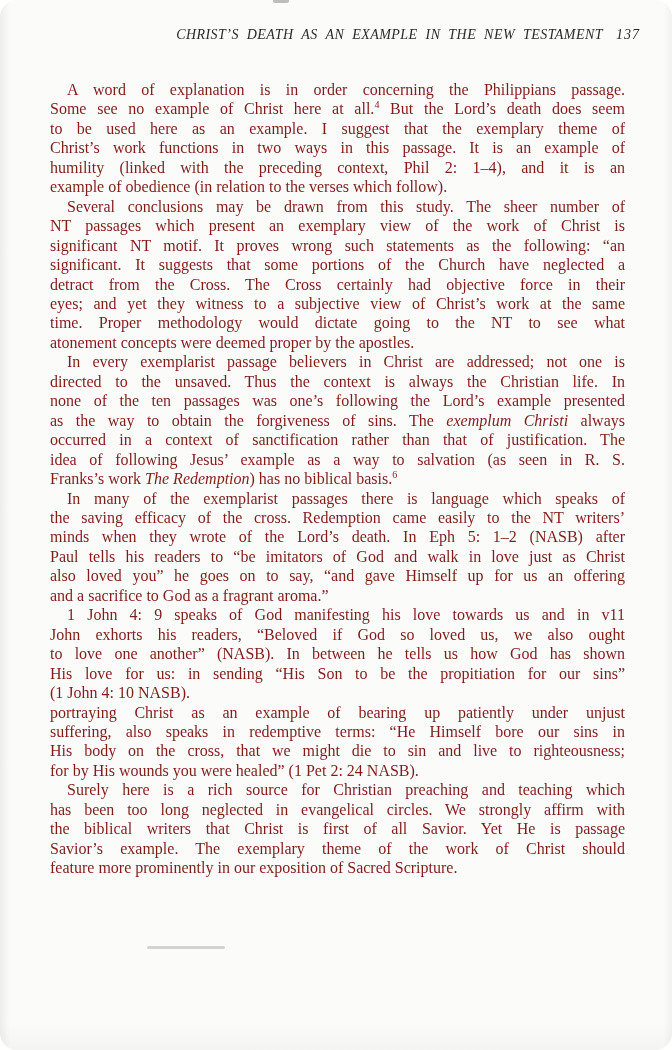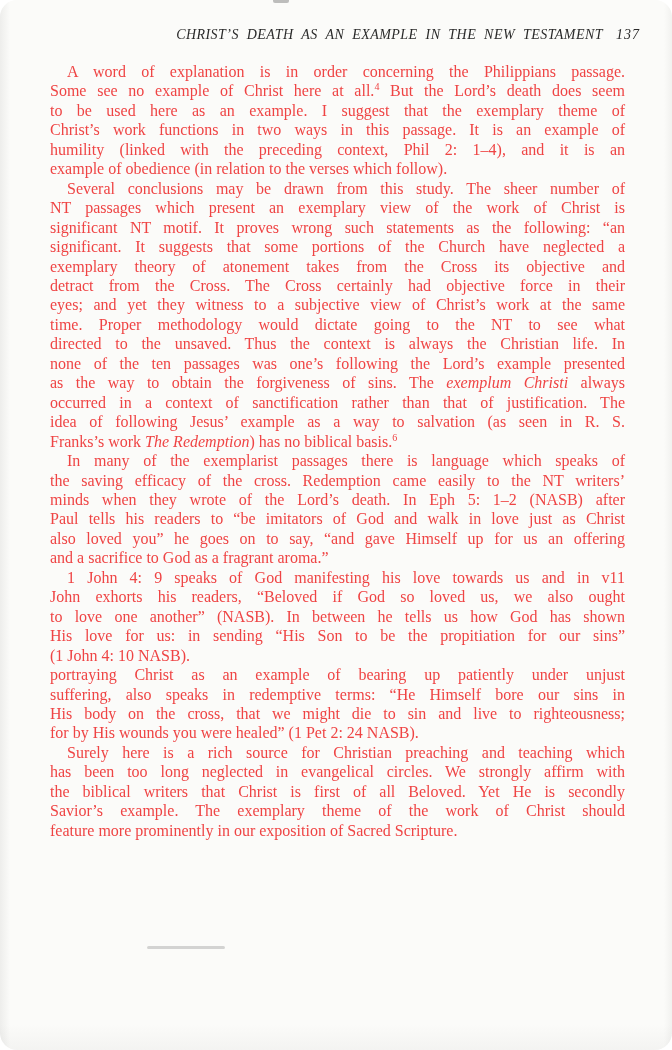--- a/index.html
+++ b/index.html
@@ -40,26 +40,26 @@
     word-spacing: 4px;
     color: #2a2a2a;
     white-space: nowrap;
   }
   .running-head .pagenum {
     margin-left: 13px;
     letter-spacing: 1px;
   }
   .body-text {
     position: absolute;
-    top: 62px;
+    top: 80px;
     left: 50px;
     width: 575px;
     font-size: 16px;
     line-height: 19.45px;
-    color: #ef4444;
+    color: #7f1d1d;
   }
   .para { margin: 0; padding: 0; }
   .line { min-height: 19.45px; }
   .line.j {
     text-align: justify;
     text-align-last: justify;
   }
   .line.first { text-indent: 17px; }
   sup {
     font-size: 10px;
@@ -107,26 +107,27 @@
         <div class="line j">to be used here as an example. I suggest that the exemplary theme of</div>
         <div class="line j">Christ’s work functions in two ways in this passage. It is an example of</div>
         <div class="line j">humility (linked with the preceding context, Phil 2: 1–4), and it is an</div>
         <div class="line">example of obedience (in relation to the verses which follow).</div>
       </div>
       <div class="para">
         <div class="line j first">Several conclusions may be drawn from this study. The sheer number of</div>
         <div class="line j">NT passages which present an exemplary view of the work of Christ is</div>
         <div class="line j">significant NT motif. It proves wrong such statements as the following: “an</div>
         <div class="line j">significant. It suggests that some portions of the Church have neglected a</div>
-        <div class="line j">exemplary theory of atonement takes from the Cross its objective and</div>
         <div class="line j">detract from the Cross. The Cross certainly had objective force in their</div>
         <div class="line j">eyes; and yet they witness to a subjective view of Christ’s work at the same</div>
         <div class="line j">time. Proper methodology would dictate going to the NT to see what</div>
+        <div class="line">atonement concepts were deemed proper by the apostles.</div>
       </div>
       <div class="para">
+        <div class="line j first">In every exemplarist passage believers in Christ are addressed; not one is</div>
         <div class="line j">directed to the unsaved. Thus the context is always the Christian life. In</div>
         <div class="line j">none of the ten passages was one’s following the Lord’s example presented</div>
         <div class="line j">as the way to obtain the forgiveness of sins. The <i>exemplum Christi</i> always</div>
         <div class="line j">occurred in a context of sanctification rather than that of justification. The</div>
         <div class="line j">idea of following Jesus’ example as a way to salvation (as seen in R. S.</div>
         <div class="line">Franks’s work <i>The Redemption</i>) has no biblical basis.<sup>6</sup></div>
       </div>
       <div class="para">
         <div class="line j first">In many of the exemplarist passages there is language which speaks of</div>
         <div class="line j">the saving efficacy of the cross. Redemption came easily to the NT writers’</div>
@@ -144,20 +145,20 @@
       </div>
       <div class="para">
         <div class="line j">portraying Christ as an example of bearing up patiently under unjust</div>
         <div class="line j">suffering, also speaks in redemptive terms: “He Himself bore our sins in</div>
         <div class="line j">His body on the cross, that we might die to sin and live to righteousness;</div>
         <div class="line">for by His wounds you were healed” (1 Pet 2: 24 NASB).</div>
       </div>
       <div class="para">
         <div class="line j first">Surely here is a rich source for Christian preaching and teaching which</div>
         <div class="line j">has been too long neglected in evangelical circles. We strongly affirm with</div>
-        <div class="line j">the biblical writers that Christ is first of all Beloved. Yet He is secondly</div>
+        <div class="line j">the biblical writers that Christ is first of all Savior. Yet He is passage</div>
         <div class="line j">Savior’s example. The exemplary theme of the work of Christ should</div>
         <div class="line">feature more prominently in our exposition of Sacred Scripture.</div>
       </div>
     </div>
 
   <div class="artifact-bottom"></div>
 </div>
 
 </body></html>

